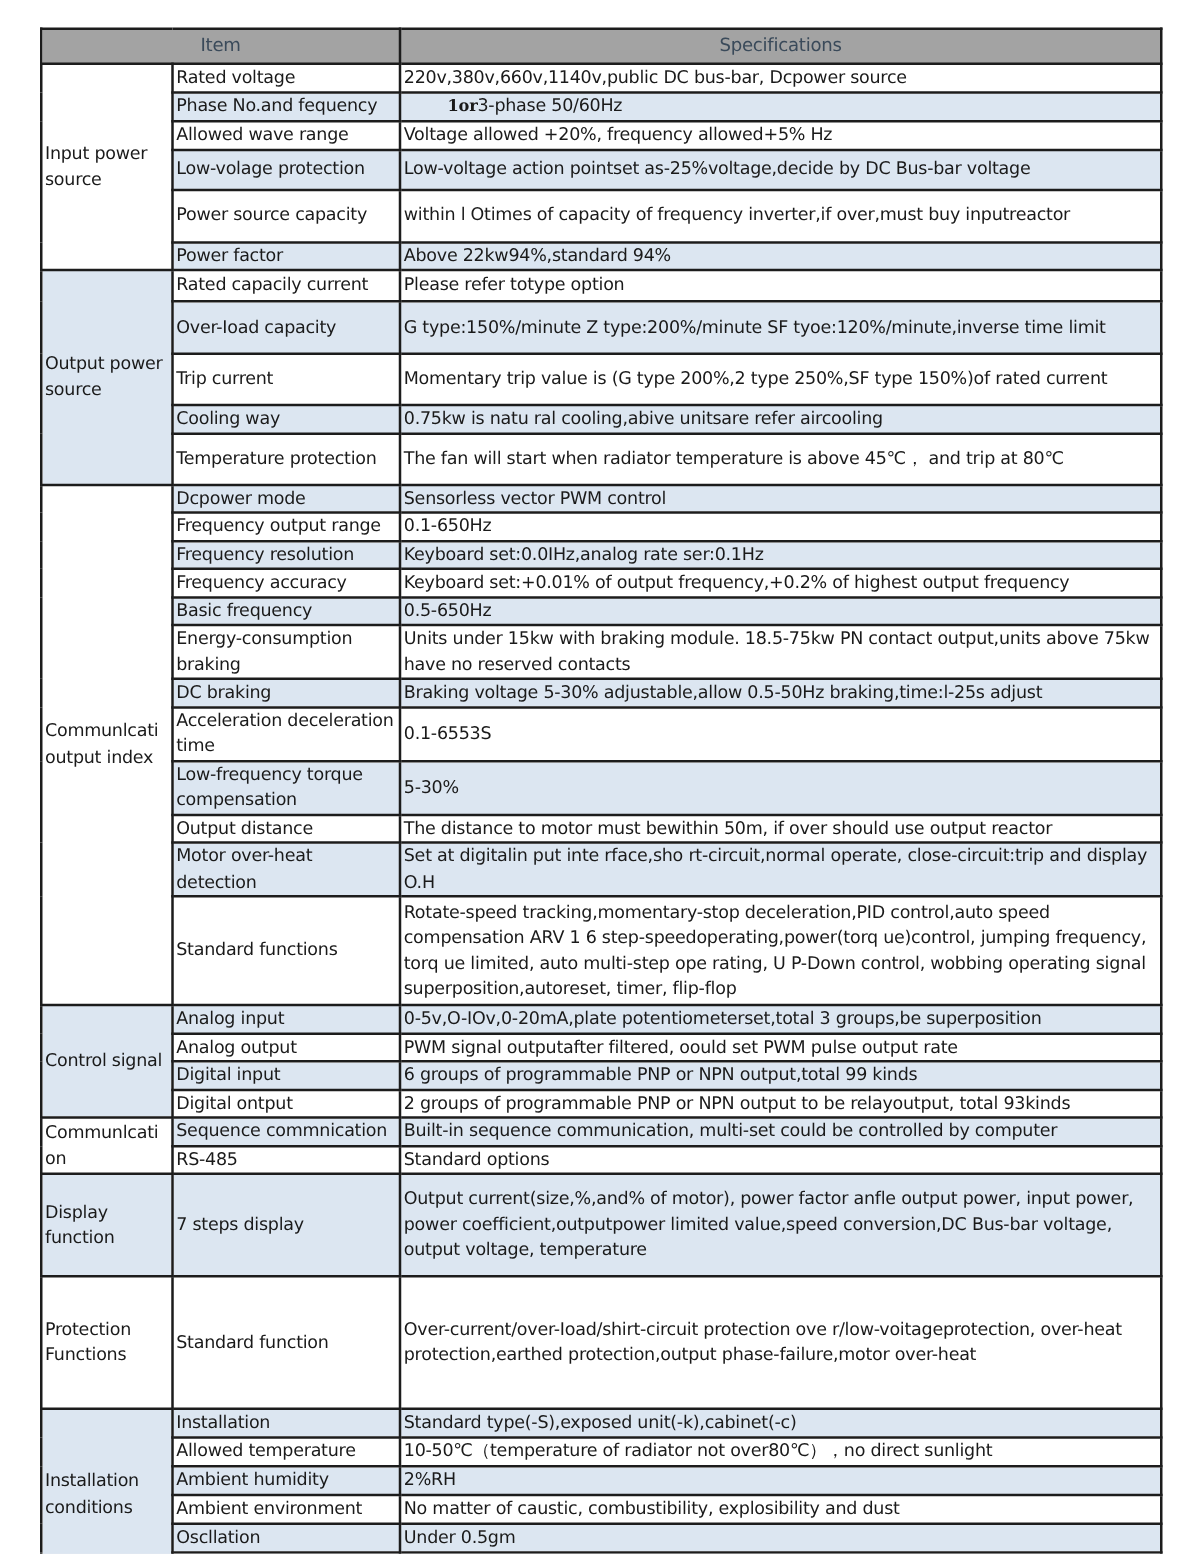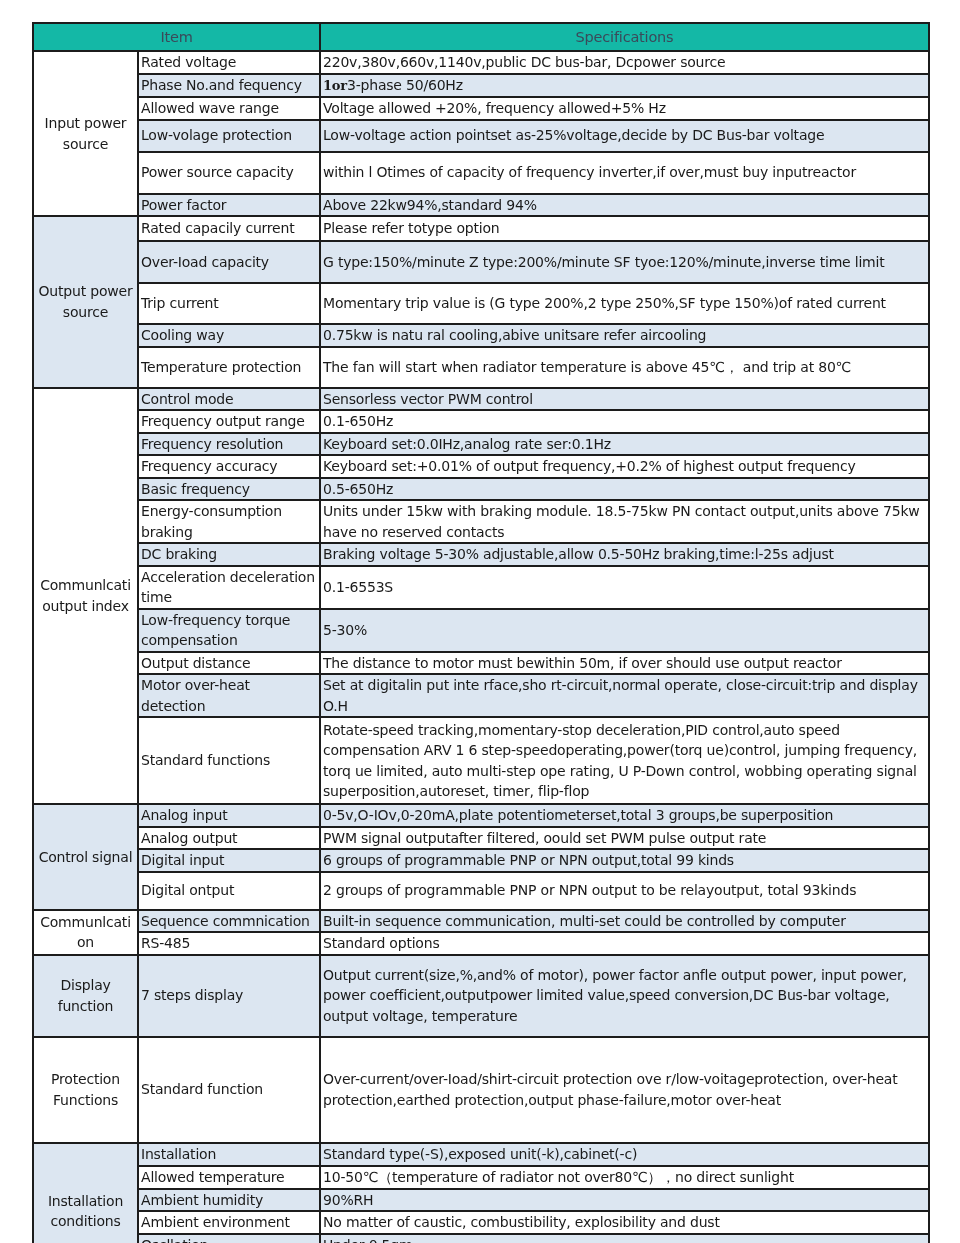--- a/index.html
+++ b/index.html
@@ -7,27 +7,27 @@
   table.spec {
     position:absolute; left:32px; top:22px; width:896px;
     border-collapse:collapse; table-layout:fixed;
     font-size:14px; color:#1a1a1a; letter-spacing:-0.2px;
   }
   table.spec td, table.spec th {
     border:2px solid #1c1c1c; padding:0 2px; line-height:20.5px; vertical-align:middle;
     overflow:hidden;
   }
   table.spec th {
-    background:#14b8a6; font-weight:normal; color:#3a4a5a; font-size:14.5px; height:26px;
+    background:#a3a3a3; font-weight:normal; color:#3a4a5a; font-size:14.5px; height:26px;
   }
   col.c1 { width:105px; } col.c2 { width:182px; } col.c3 { width:609px; }
-  td.group { text-align:center; padding:0 1px; }
+  td.group { text-align:left; padding:0 1px; }
   .band { background:#dce6f1; }
   .white { background:#ffffff; }
-  .serif1 { font-family:"DejaVu Serif", serif; font-weight:bold; font-size:13px; }
+  .serif1 { font-family:"DejaVu Serif", serif; font-weight:bold; font-size:13px;margin-left:35px; }
 </style>
 </head>
 <body>
 
 <table class="spec">
   <colgroup>
       <col class="c1">
       <col class="c2">
       <col class="c3">
     </colgroup>
@@ -82,21 +82,21 @@
       <td>Cooling way</td>
       <td>0.75kw is natu ral cooling,abive unitsare refer aircooling</td>
     </tr>
     <tr class="white" style="height:41px">
       <td>Temperature protection</td>
       <td>The fan will start when radiator temperature is above 45℃， and trip at 80℃</td>
     </tr>
 
     <tr class="band" style="height:21px">
       <td rowspan="12" class="group white">Communlcati output index</td>
-      <td>Control mode</td>
+      <td>Dcpower mode</td>
       <td>Sensorless vector PWM control</td>
     </tr>
     <tr class="white" style="height:21px">
       <td>Frequency output range</td>
       <td>0.1-650Hz</td>
     </tr>
     <tr class="band" style="height:21px">
       <td>Frequency resolution</td>
       <td>Keyboard set:0.0IHz,analog rate ser:0.1Hz</td>
     </tr>
@@ -143,21 +143,21 @@
       <td>0-5v,O-IOv,0-20mA,plate potentiometerset,total 3 groups,be superposition</td>
     </tr>
     <tr class="white" style="height:21px">
       <td>Analog output</td>
       <td>PWM signal outputafter filtered, oould set PWM pulse output rate</td>
     </tr>
     <tr class="band" style="height:21px">
       <td>Digital input</td>
       <td>6 groups of programmable PNP or NPN output,total 99 kinds</td>
     </tr>
-    <tr class="white" style="height:38px">
+    <tr class="white" style="height:22px">
       <td>Digital ontput</td>
       <td>2 groups of programmable PNP or NPN output to be relayoutput, total 93kinds</td>
     </tr>
 
     <tr class="band" style="height:21px">
       <td rowspan="2" class="group white">Communlcati on</td>
       <td>Sequence commnication</td>
       <td>Built-in sequence communication, multi-set could be controlled by computer</td>
     </tr>
     <tr class="white" style="height:21px">
@@ -181,21 +181,21 @@
       <td rowspan="6" class="group band">Installation conditions</td>
       <td>Installation</td>
       <td>Standard type(-S),exposed unit(-k),cabinet(-c)</td>
     </tr>
     <tr class="white" style="height:23px">
       <td>Allowed temperature</td>
       <td>10-50℃（temperature of radiator not over80℃），no direct sunlight</td>
     </tr>
     <tr class="band" style="height:22px">
       <td>Ambient humidity</td>
-      <td>90%RH</td>
+      <td>2%RH</td>
     </tr>
     <tr class="white" style="height:23px">
       <td>Ambient environment</td>
       <td>No matter of caustic, combustibility, explosibility and dust</td>
     </tr>
     <tr class="band" style="height:23px">
       <td>Oscllation</td>
       <td>Under 0.5gm</td>
     </tr>
     <tr class="white" style="height:23px">

